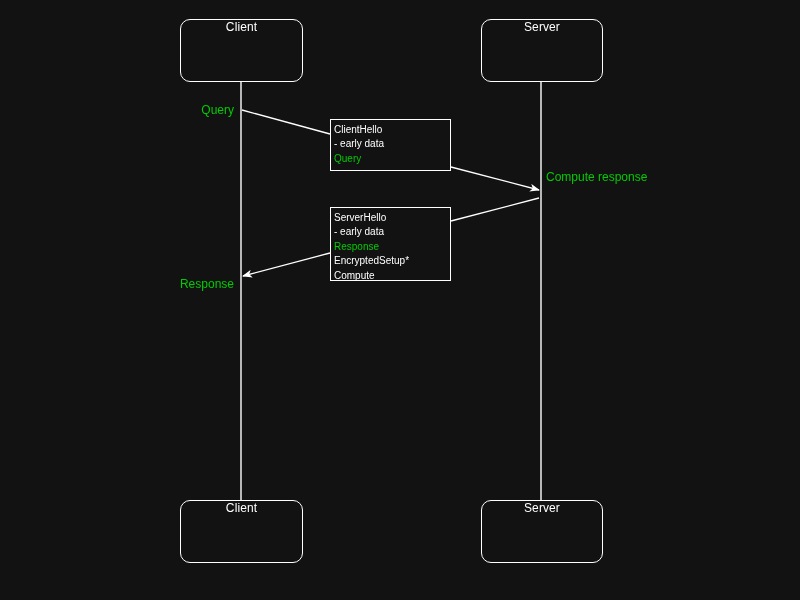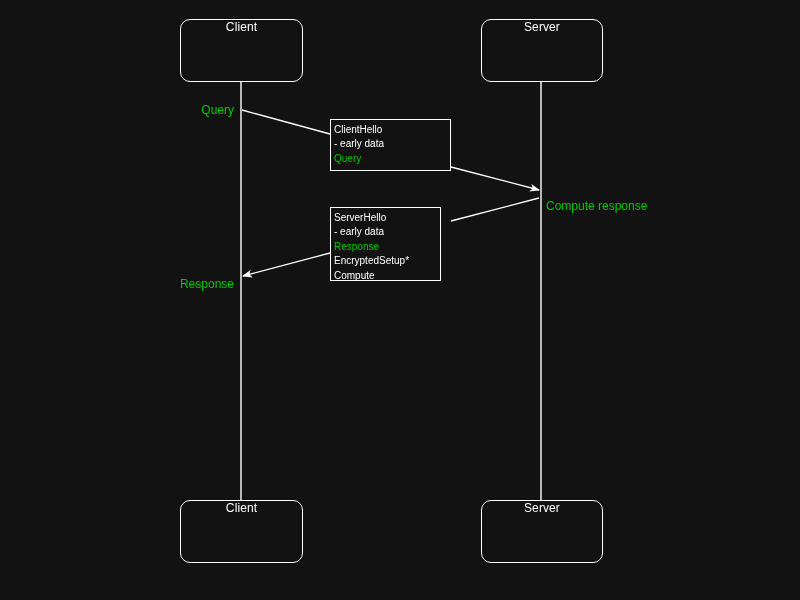--- a/index.html
+++ b/index.html
@@ -108,27 +108,27 @@
   <div class="node-box" style="left:481px; top:500px; width:120px; height:61px;">
     <span class="node-label">Server</span>
   </div>
 
   <div class="msg-box" style="left:330px; top:119px; width:121px; height:52px;">
     <div class="msg-line white">ClientHello</div>
     <div class="msg-line white">- early data</div>
     <div class="msg-line green">Query</div>
   </div>
 
-  <div class="msg-box" style="left:330px; top:207px; width:111px; height:74px;">
+  <div class="msg-box" style="left:330px; top:207px; width:121px; height:74px;">
     <div class="msg-line white">ServerHello</div>
     <div class="msg-line white">- early data</div>
     <div class="msg-line green">Response</div>
     <div class="msg-line white">EncryptedSetup*</div>
     <div class="msg-line white">Compute</div>
   </div>
 
   <div class="side-label right-align" style="left:120px; top:103px; width:114px;">Query</div>
 
   <div class="side-label right-align" style="left:120px; top:277px; width:114px;">Response</div>
 
-  <div class="side-label" style="left:546px; top:199px;">Compute response</div>
+  <div class="side-label" style="left:546px; top:170px;">Compute response</div>
 
 </div>
 
 </body></html>

